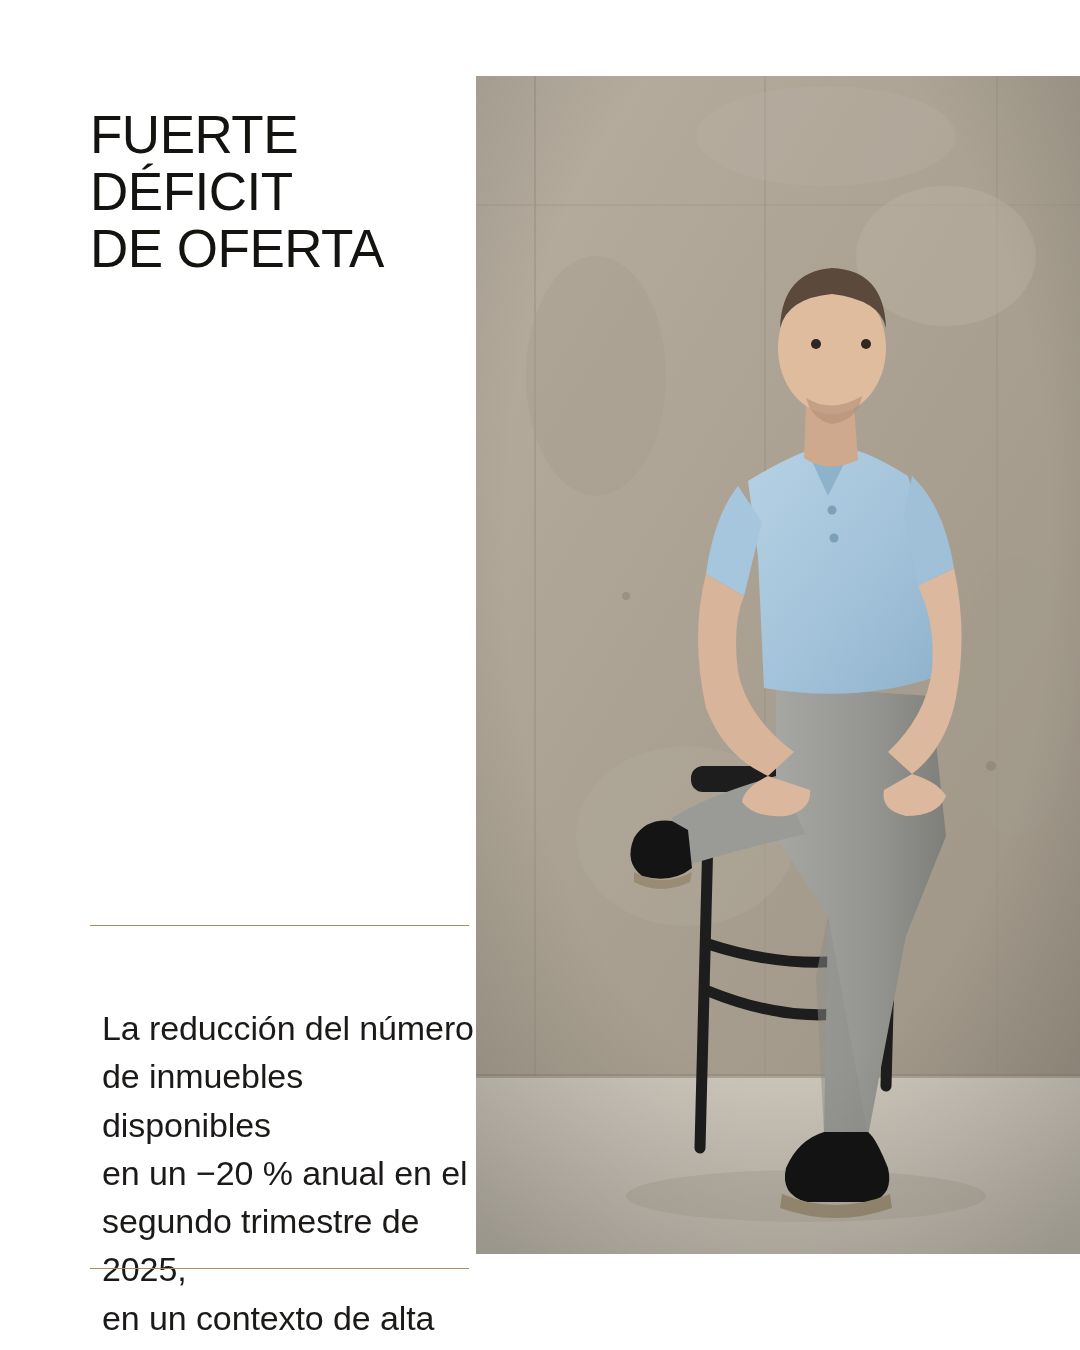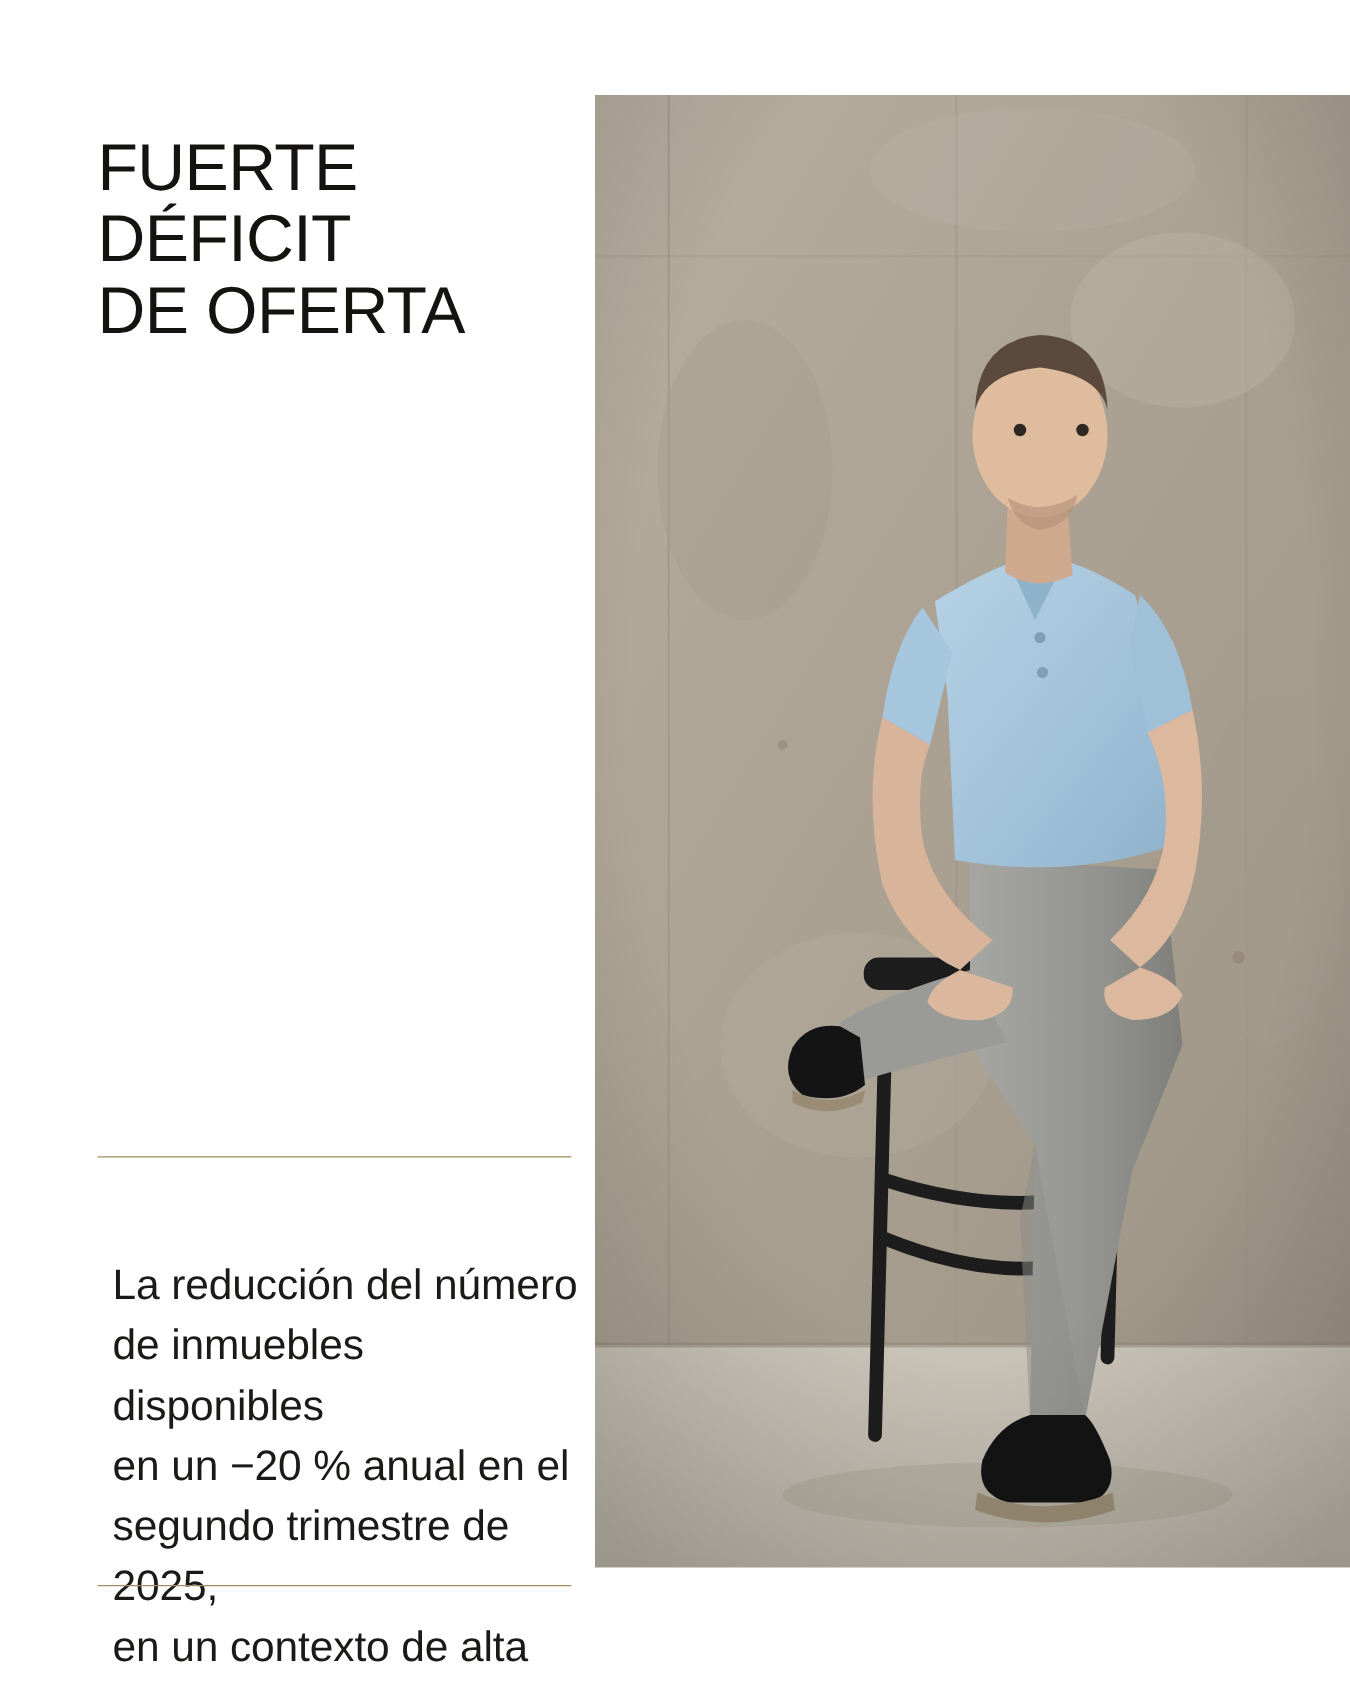--- a/index.html
+++ b/index.html
@@ -18,21 +18,21 @@
   .canvas {
     position: relative;
     width: 1080px;
     height: 1350px;
     background: #ffffff;
   }
 
   
   .left-col {
     position: absolute;
-    left: 4px;
+    left: 16px;
     top: 0;
     width: 476px;
     height: 1350px;
     background: #ffffff;
   }
 
   .headline {
     position: absolute;
     left: 74px;
     top: 70px;

